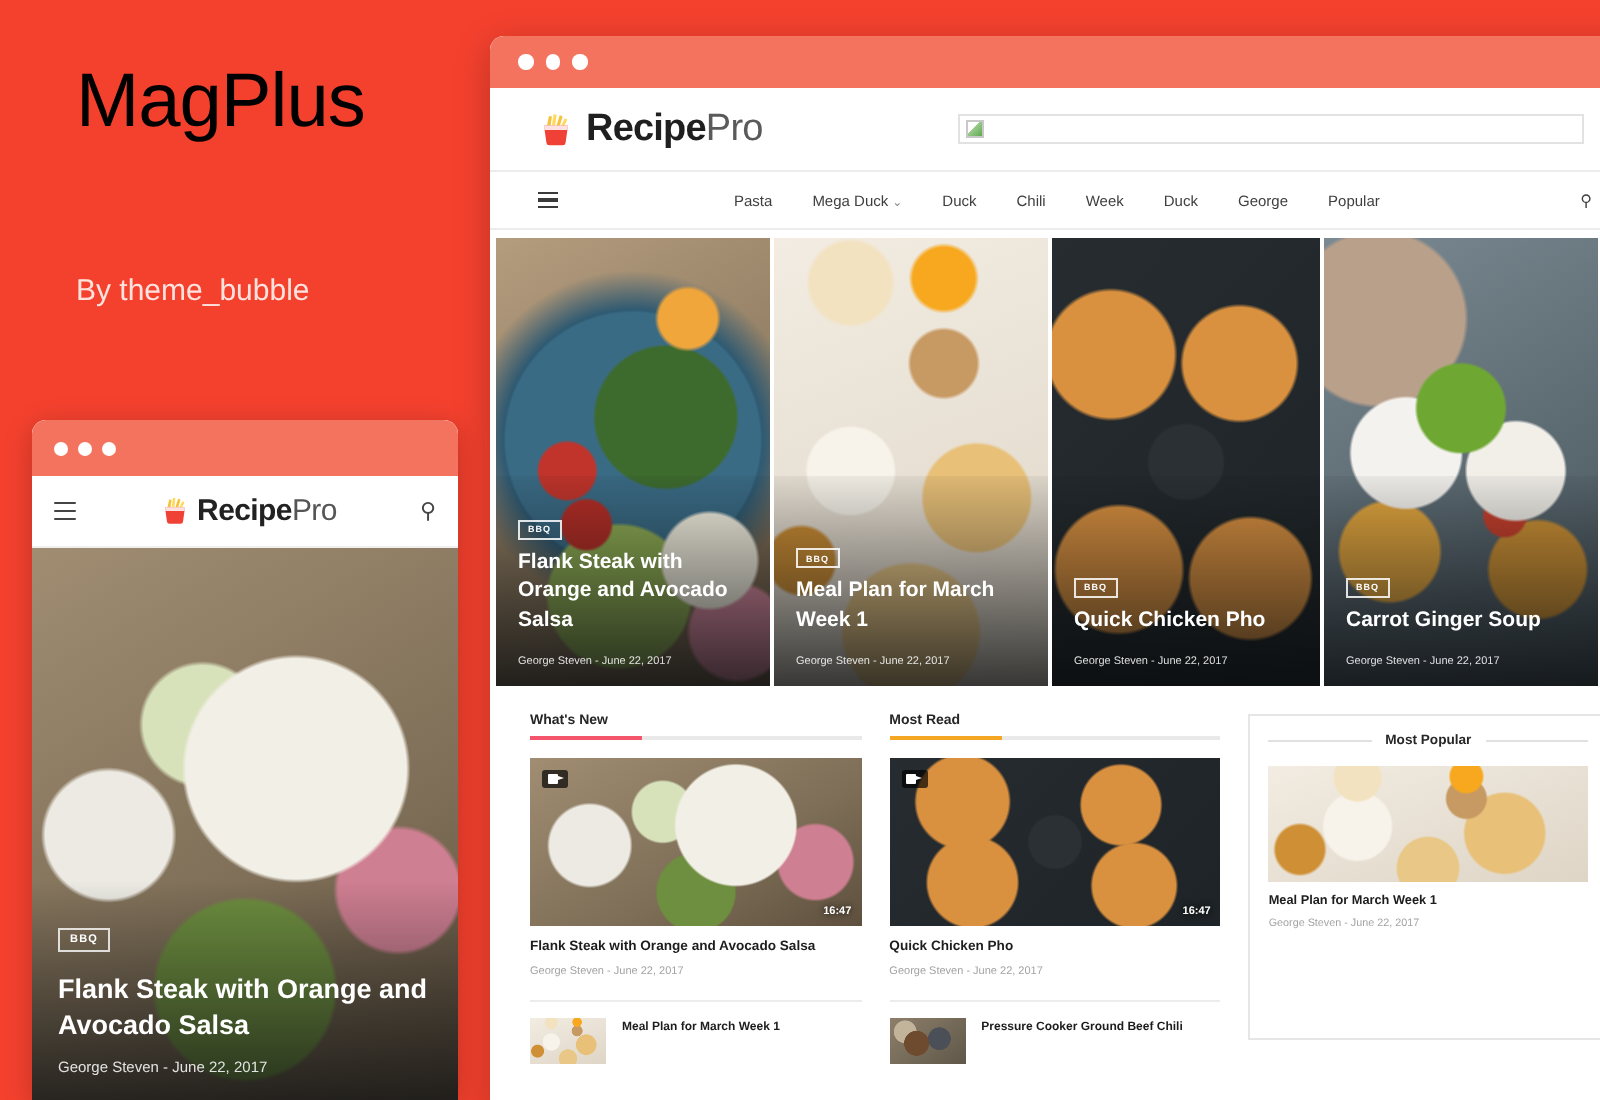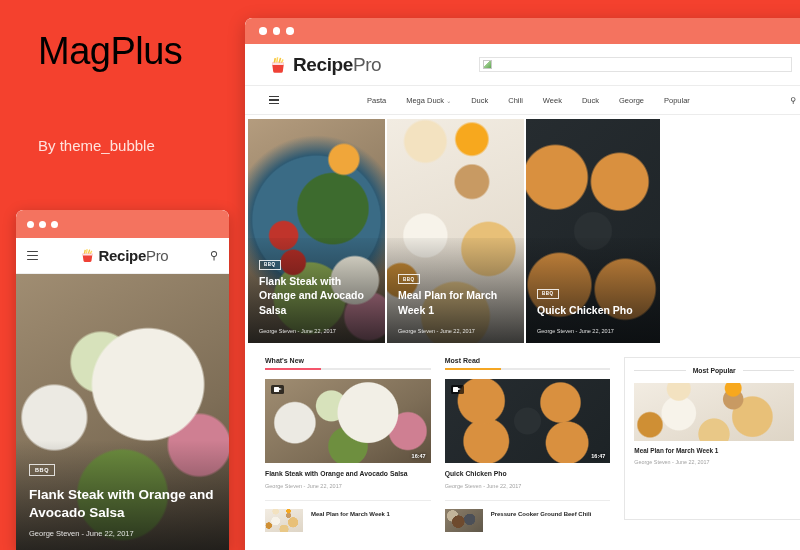--- a/index.html
+++ b/index.html
@@ -375,20 +375,27 @@
           <div class="h-title" style="bottom: 26px;">Meal Plan for March Week 1</div>
           <div class="h-meta">George Steven - June 22, 2017</div>
         </div>
         <div class="hero-card hc3">
           <div class="photo ph-pizza"></div>
           <div class="shade"></div>
           <div class="h-badge" style="bottom: 44.5px;">BBQ</div>
           <div class="h-title" style="bottom: 26px;">Quick Chicken Pho</div>
           <div class="h-meta">George Steven - June 22, 2017</div>
         </div>
+        <div class="hero-card hc4">
+          <div class="photo ph-nachos"></div>
+          <div class="shade"></div>
+          <div class="h-badge" style="bottom: 44.5px;">BBQ</div>
+          <div class="h-title" style="bottom: 26px;">Carrot Ginger Soup</div>
+          <div class="h-meta">George Steven - June 22, 2017</div>
+        </div>
       </div>
 
     <div class="content">
       <div class="col col-a">
           <div class="sec-head">What's New</div>
           <div class="sec-rule">
             <i style="background: rgb(244, 85, 107);"></i>
           </div>
           <div class="card-img">
             <div class="photo ph-plate"></div>

